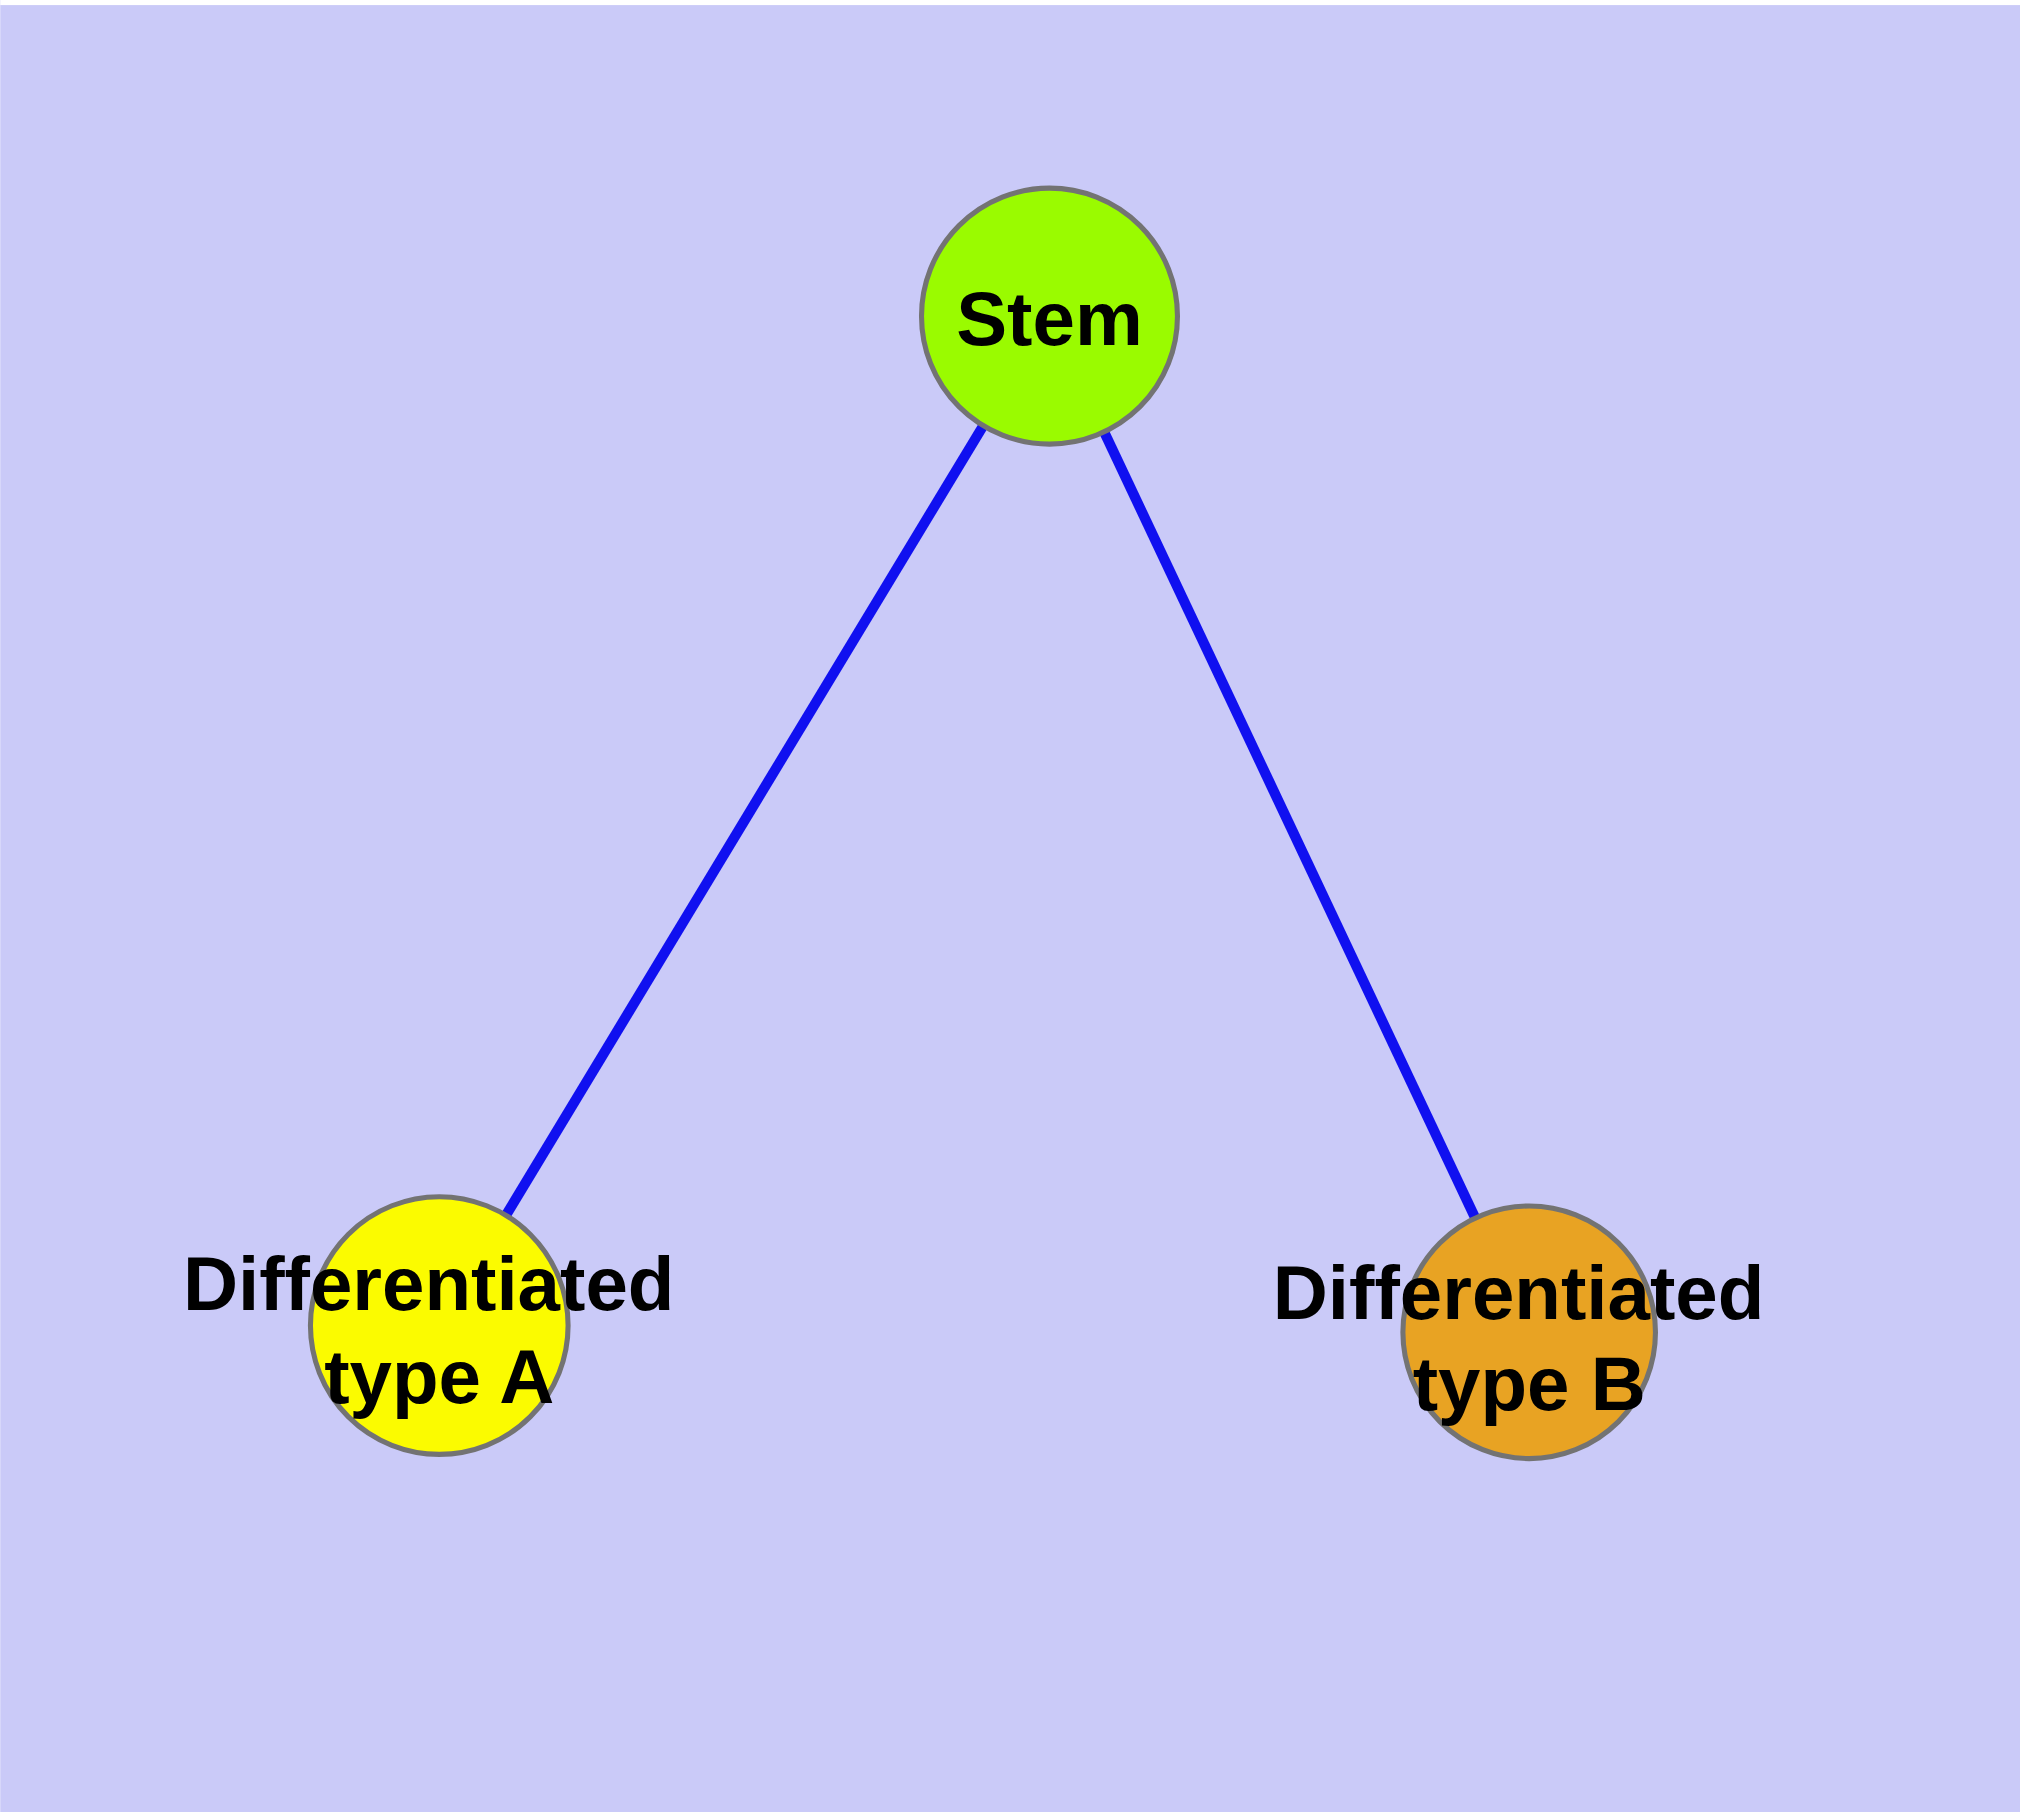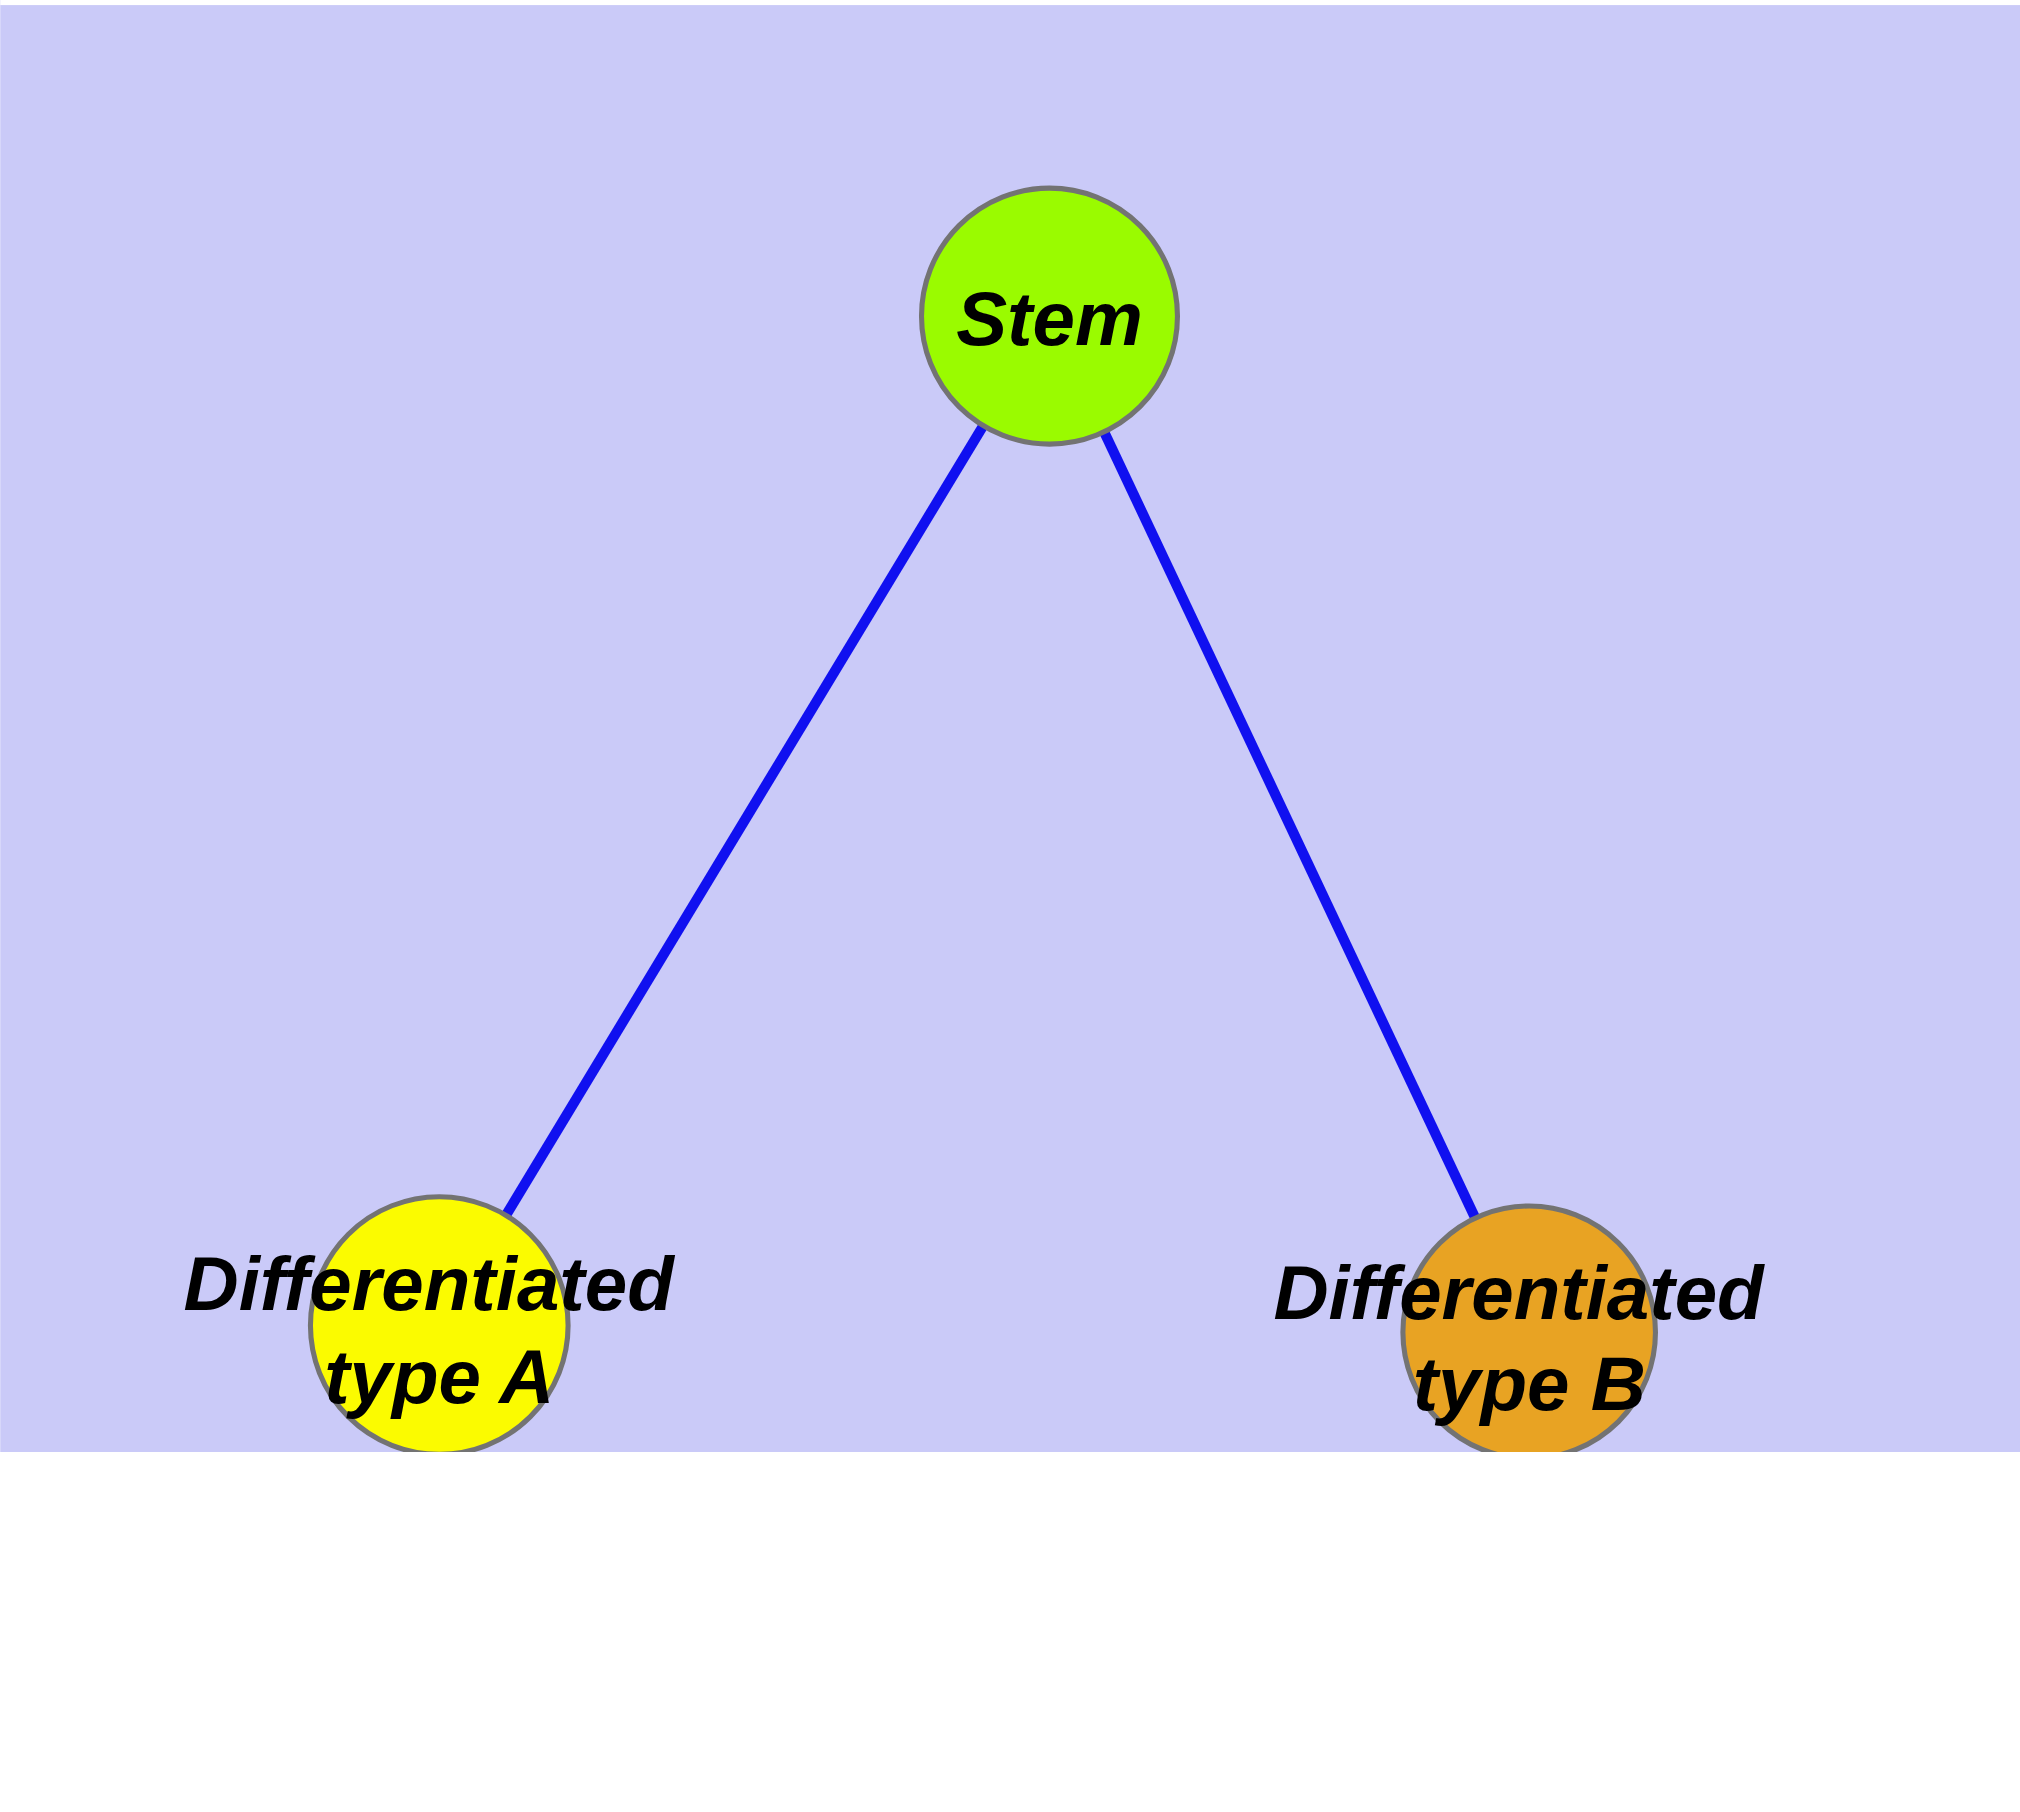--- a/index.html
+++ b/index.html
@@ -3,23 +3,22 @@
 <meta charset="utf-8">
 <style>
   html, body {
     margin: 0;
     padding: 0;
     background: #ffffff;
   }
   .stage {
     position: relative;
     width: 2021px;
-    height: 1452px;
+    height: 1812px;
     overflow: hidden;
-    font-style: italic;
   }
   svg {
     display: block;
   }
   .node-label {
     font-family: "Liberation Sans", "DejaVu Sans", sans-serif;
     font-weight: bold;
     font-size: 90px;
     fill: #000000;
     text-anchor: middle;

